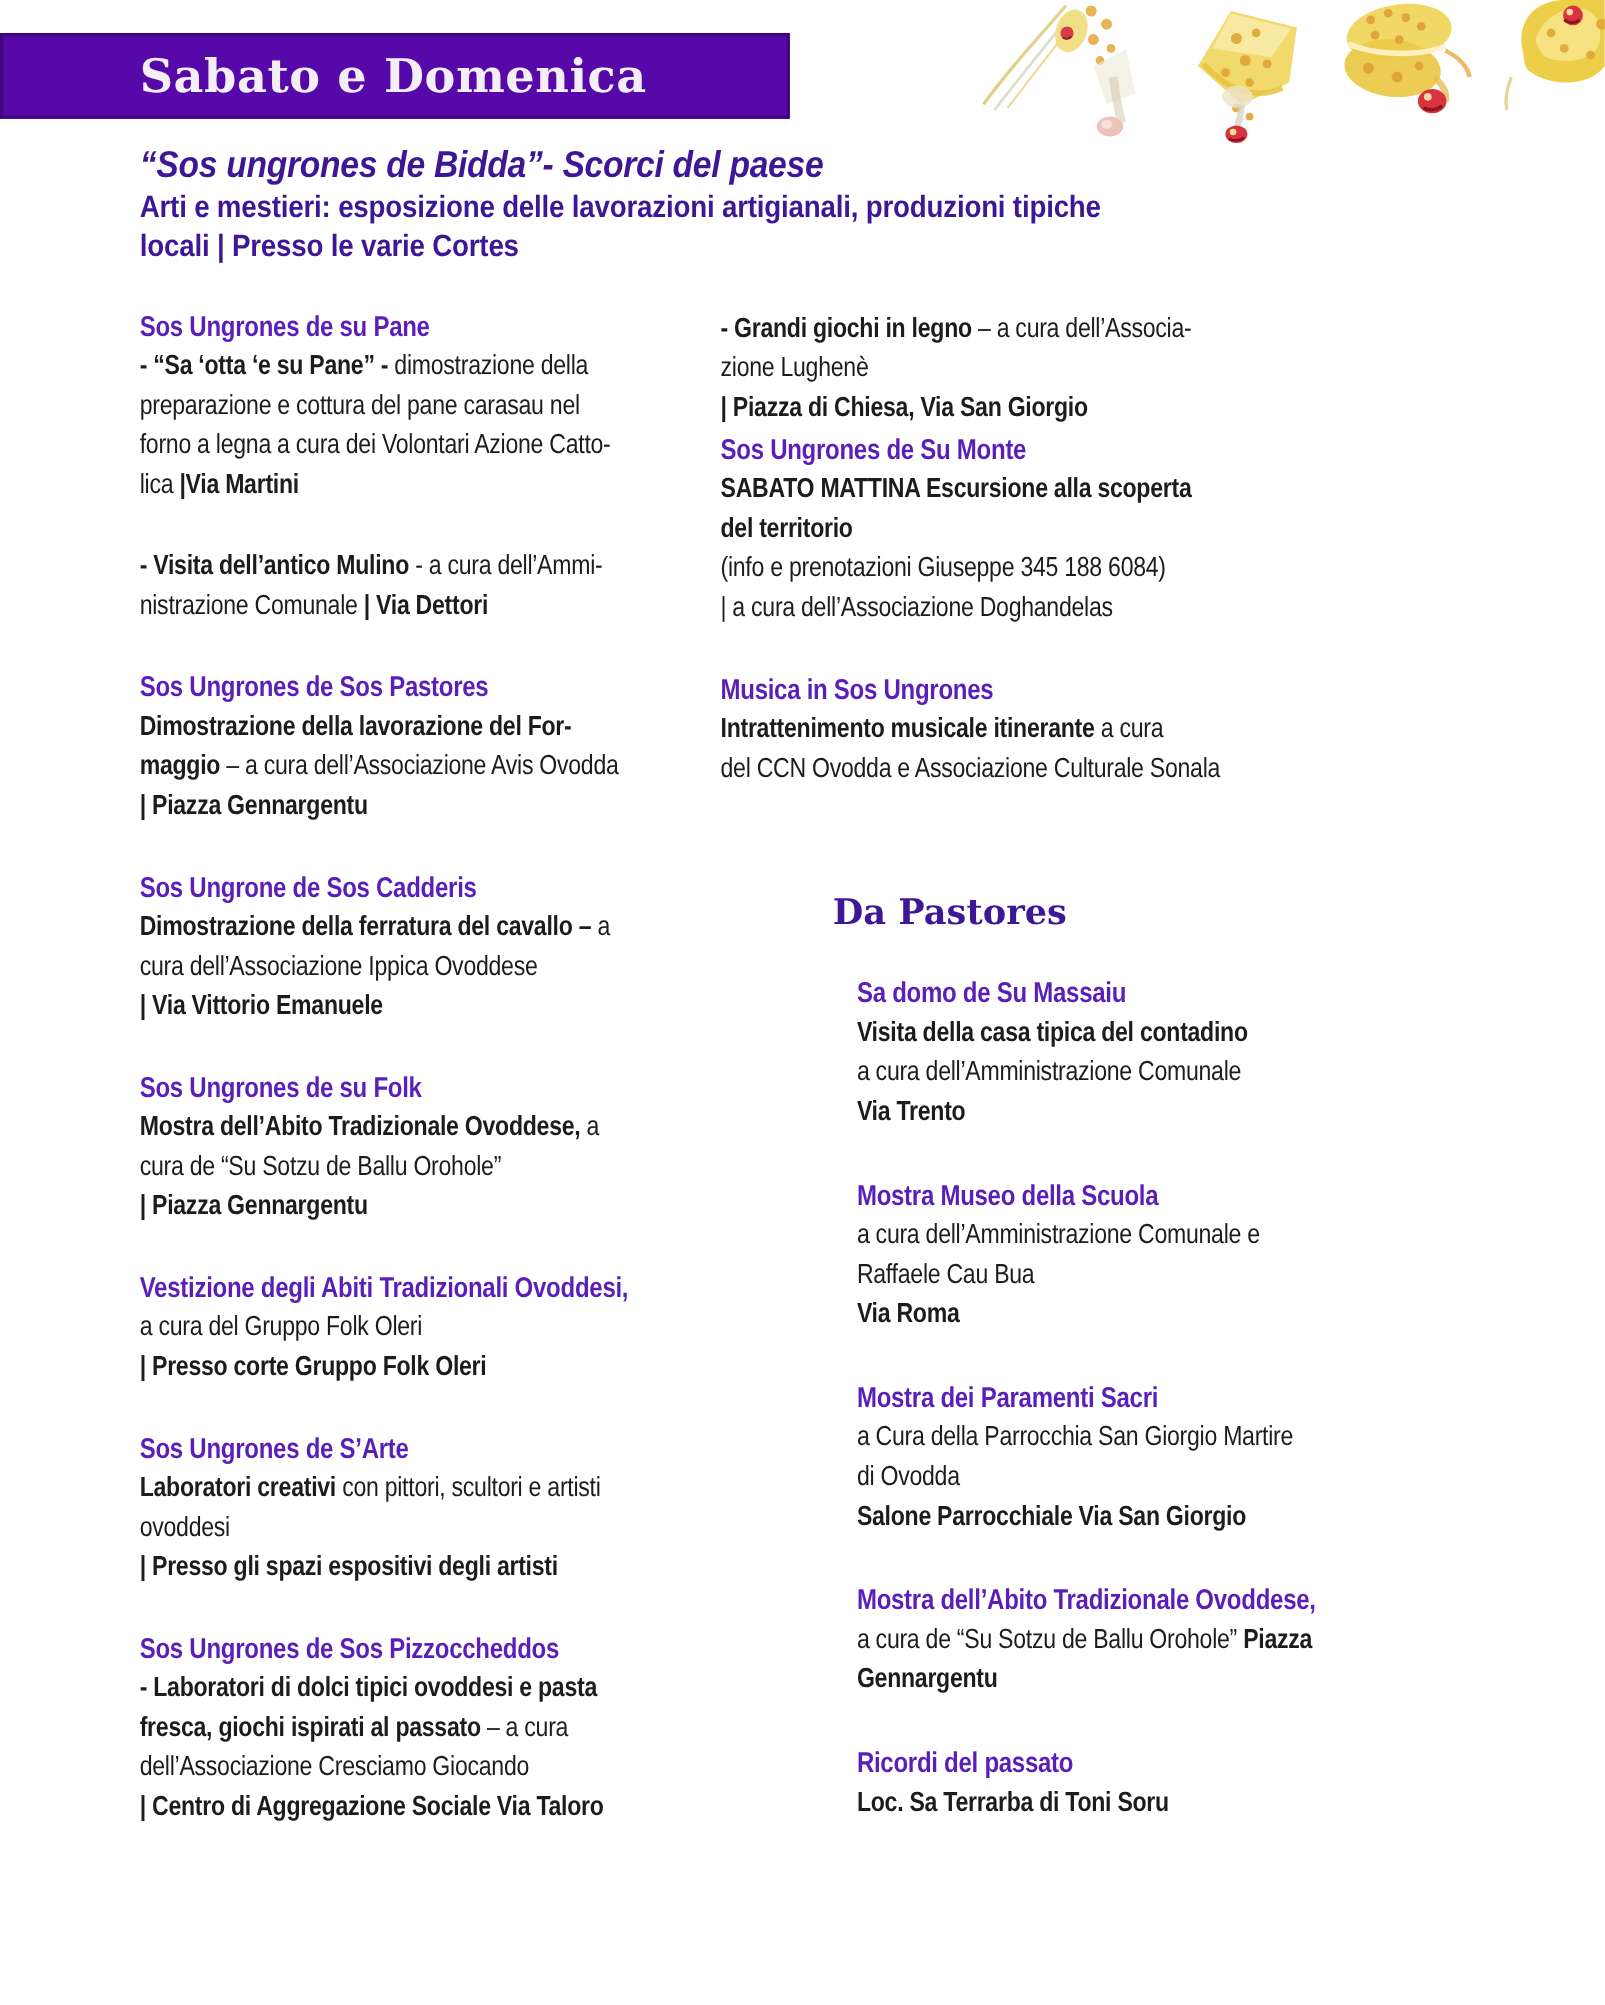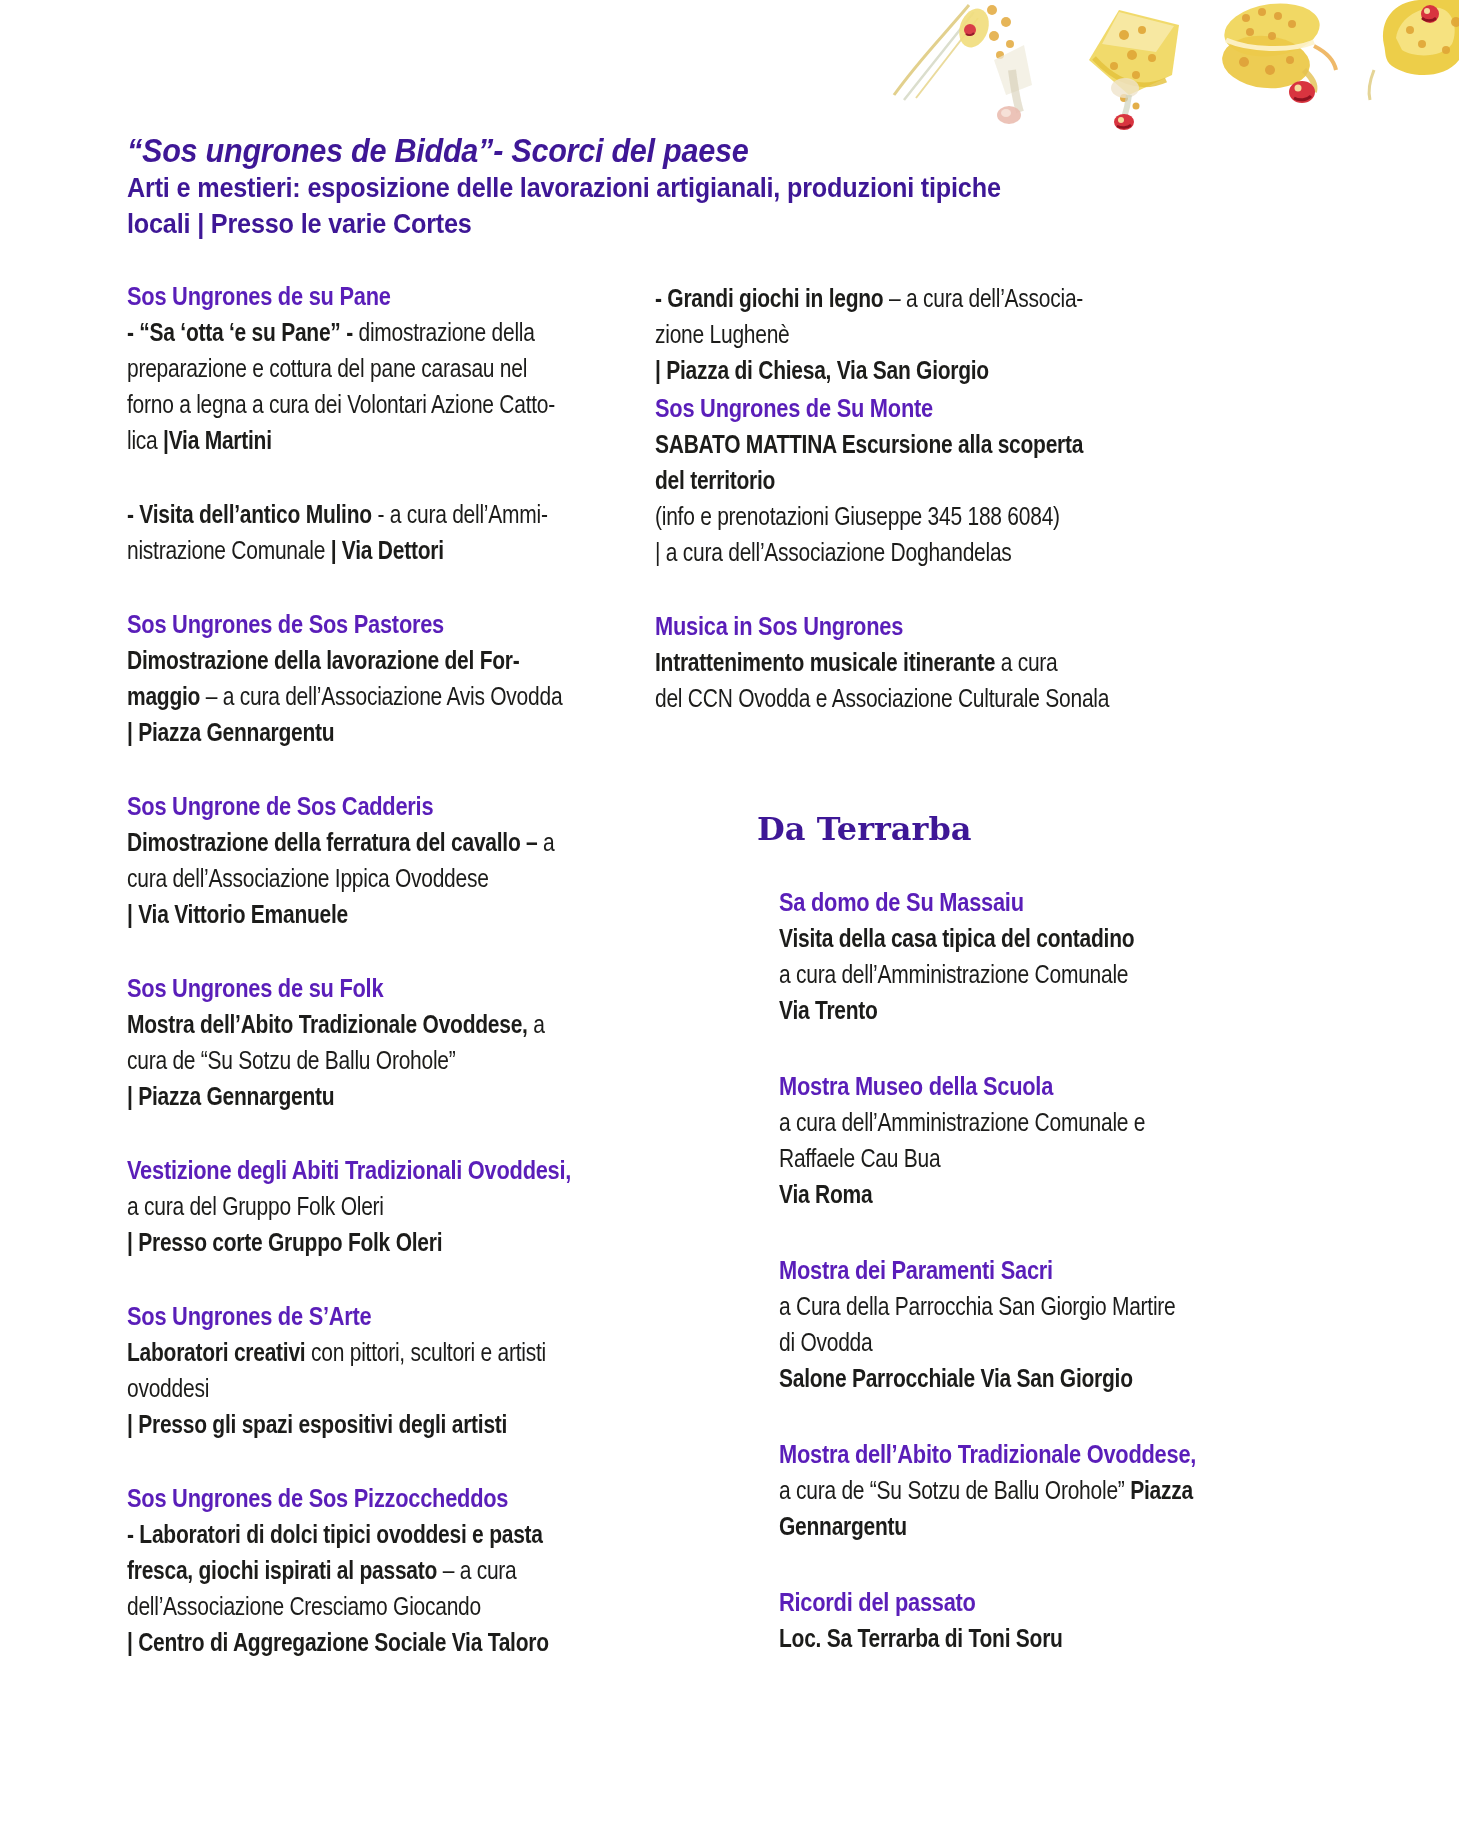--- a/index.html
+++ b/index.html
@@ -60,20 +60,23 @@
     position:absolute; left:757px; top:810px;
     font-family:"DejaVu Serif", serif; font-weight:bold;
     font-size:32px; color:var(--intro-text,#3E1796); white-space:nowrap;
   }
 </style>
 </head>
 <body>
 
 <div class="page">
 
+  <div class="banner">
+    <div class="banner-title">Sabato e Domenica</div>
+  </div>
 
   <svg class="decoration" viewBox="0 0 585 132" aria-hidden="true">
 
     <g opacity="0.95">
       <path d="M20 95 C45 60 70 35 95 5" stroke="#d9c269" stroke-width="3" fill="none" opacity="0.8"></path>
       <path d="M30 100 C55 68 78 40 100 12" stroke="#cfd3bd" stroke-width="2.5" fill="none" opacity="0.8"></path>
       <path d="M42 98 C62 72 84 44 104 18" stroke="#e4cf7e" stroke-width="2" fill="none" opacity="0.8"></path>
       <ellipse cx="100" cy="28" rx="14" ry="20" fill="#f1dc74" opacity="0.9" transform="rotate(20 100 28)"></ellipse>
       <circle cx="96" cy="30" r="6" fill="#d8343f"></circle>
       <path d="M92 34 a6 6 0 0 0 8 -1" stroke="#8e1220" stroke-width="2" fill="none"></path>
@@ -218,21 +221,21 @@
         <div class="line"><span class="r">(info e prenotazioni Giuseppe 345 188 6084)</span></div>
         <div class="line"><span class="r">| a cura dell’Associazione Doghandelas</span></div>
       </section>
       <section class="sec">
         <h3>Musica in Sos Ungrones</h3>
         <div class="line"><span class="b">Intrattenimento musicale itinerante</span><span class="r"> a cura</span></div>
         <div class="line"><span class="r">del CCN Ovodda e Associazione Culturale Sonala</span></div>
       </section>
     </div>
 
-  <div class="dv-title">Da Terrarba</div>
+  <div class="dv-title">Da Pastores</div>
   <div id="dv-items" class="cond">
       <section class="sec" style="margin-bottom: 40px;">
         <h3>Sa domo de Su Massaiu</h3>
         <div class="line"><span class="b">Visita della casa tipica del contadino</span></div>
         <div class="line"><span class="r">a cura dell’Amministrazione Comunale</span></div>
         <div class="line"><span class="b">Via Trento</span></div>
       </section>
       <section class="sec" style="margin-bottom: 40px;">
         <h3>Mostra Museo della Scuola</h3>
         <div class="line"><span class="r">a cura dell’Amministrazione Comunale e</span></div>

